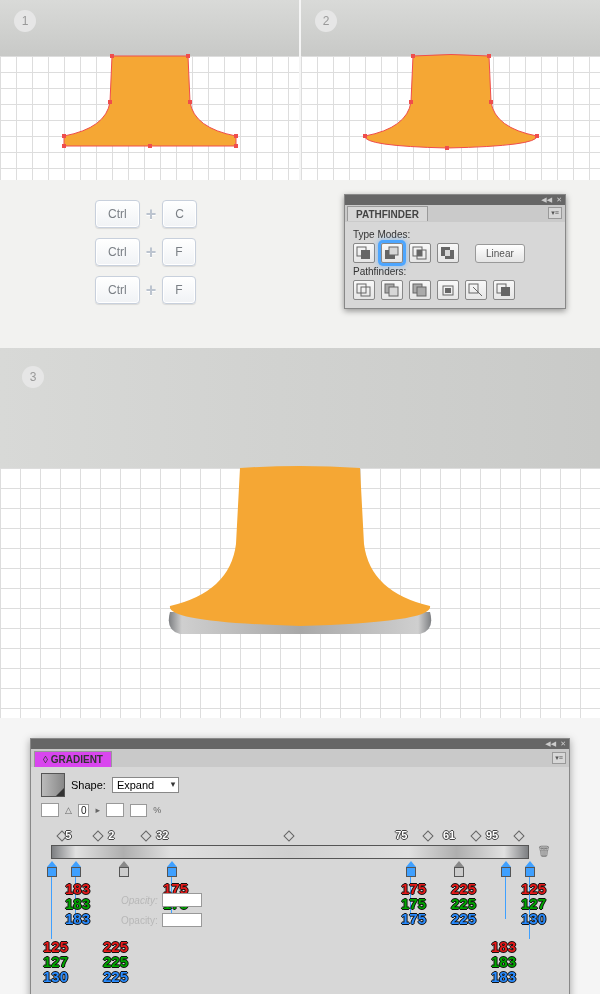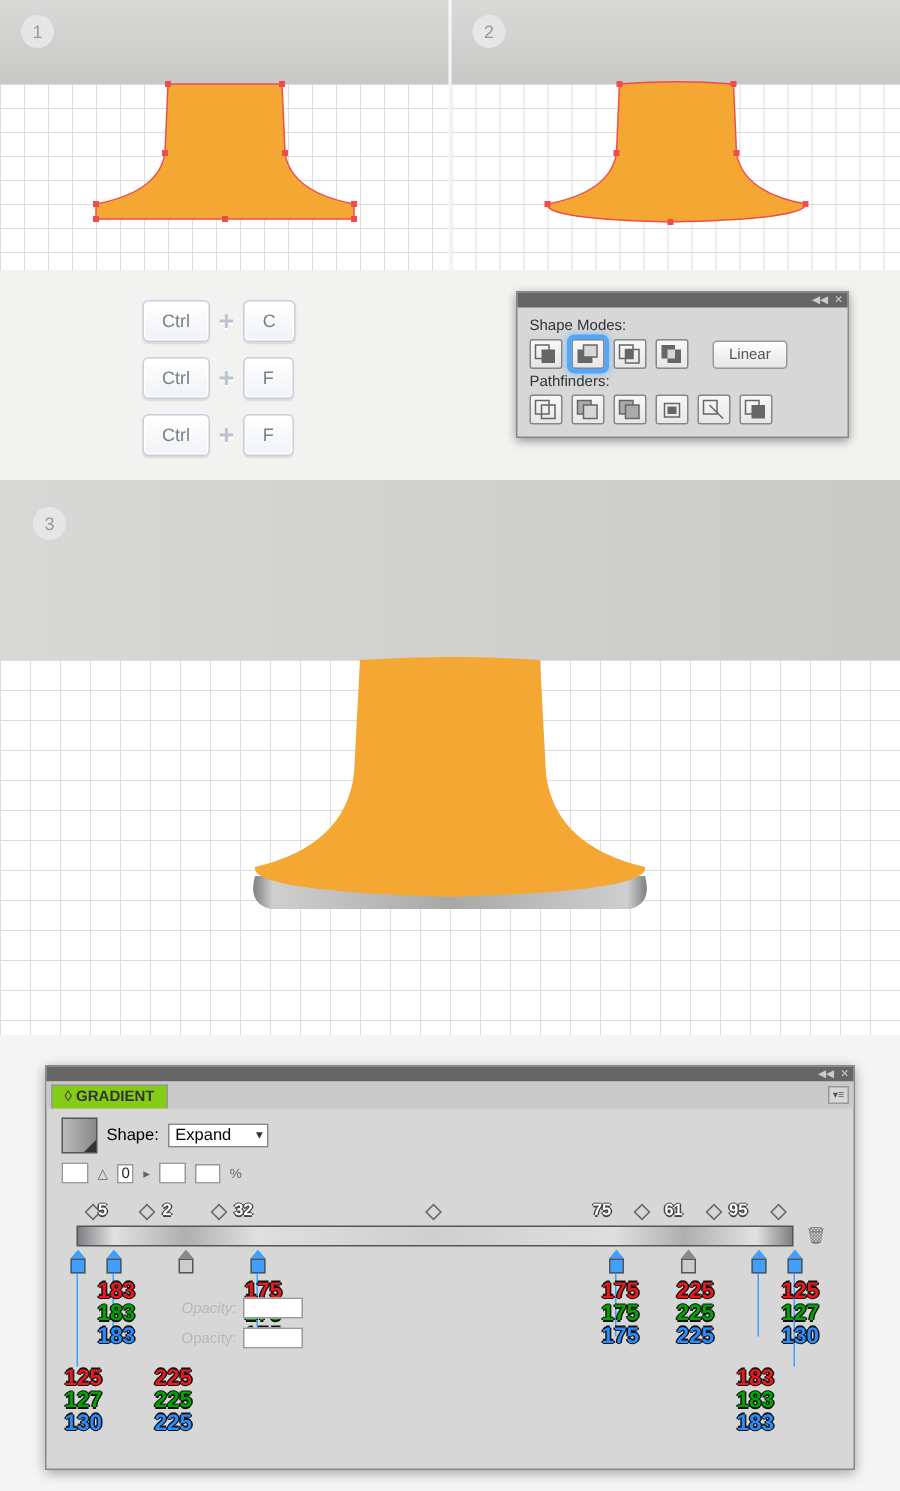--- a/index.html
+++ b/index.html
@@ -47,21 +47,21 @@
     display: flex;
     align-items: center;
     justify-content: center;
     font-size: 12px;
     z-index: 5;
   }
   
   
   .row-mid {
     width: 600px;
-    height: 140px;
+    height: 168px;
     display: flex;
     align-items: center;
     background: #f2f2f0;
     position: relative;
   }
   .shortcuts {
     position: absolute;
     left: 95px; top: 20px;
     display: flex;
     flex-direction: column;
@@ -215,21 +215,21 @@
   }
   .gp-topbar .tc { color: #ccc; font-size: 7px; }
   .gp-tabrow {
     height: 18px;
     background: #c9c9c9;
     display: flex;
     align-items: flex-end;
     position: relative;
   }
   .gp-tabname {
-    background: #84cc16;
+    background: #d946ef;
     border-top: 1px solid #999;
     border-left: 1px solid #999;
     border-right: 1px solid #999;
     padding: 2px 8px;
     font-size: 10px;
     font-weight: bold;
     color: #333;
     margin-left: 3px;
   }
   .gp-body {
@@ -449,22 +449,26 @@
       <div class="plus">+</div>
       <div class="key">F</div>
     </div>
   </div>
 
   <div class="pathfinder">
     <div class="pf-topbar">
       <span class="tc">◀◀</span>
       <span class="tc">✕</span>
     </div>
+    <div class="pf-tab">
+      <div class="pf-tabname">PATHFINDER</div>
+      <div class="pf-menu">▾≡</div>
+    </div>
     <div class="pf-body">
-      <div class="pf-label">Shape Modes:</div>
+      <div class="pf-label">Type Modes:</div>
       <div class="pf-iconrow">
         <div class="pf-icon">
             <svg viewBox="0 0 16 14">
               <rect x="1" y="1" width="9" height="9" fill="none" stroke="#666"></rect>
               <rect x="5" y="4" width="9" height="9" fill="#666"></rect>
             </svg>
           </div>
         <div class="pf-icon selected">
             <svg viewBox="0 0 16 14">
               <rect x="1" y="4" width="10" height="9" fill="#666"></rect>

